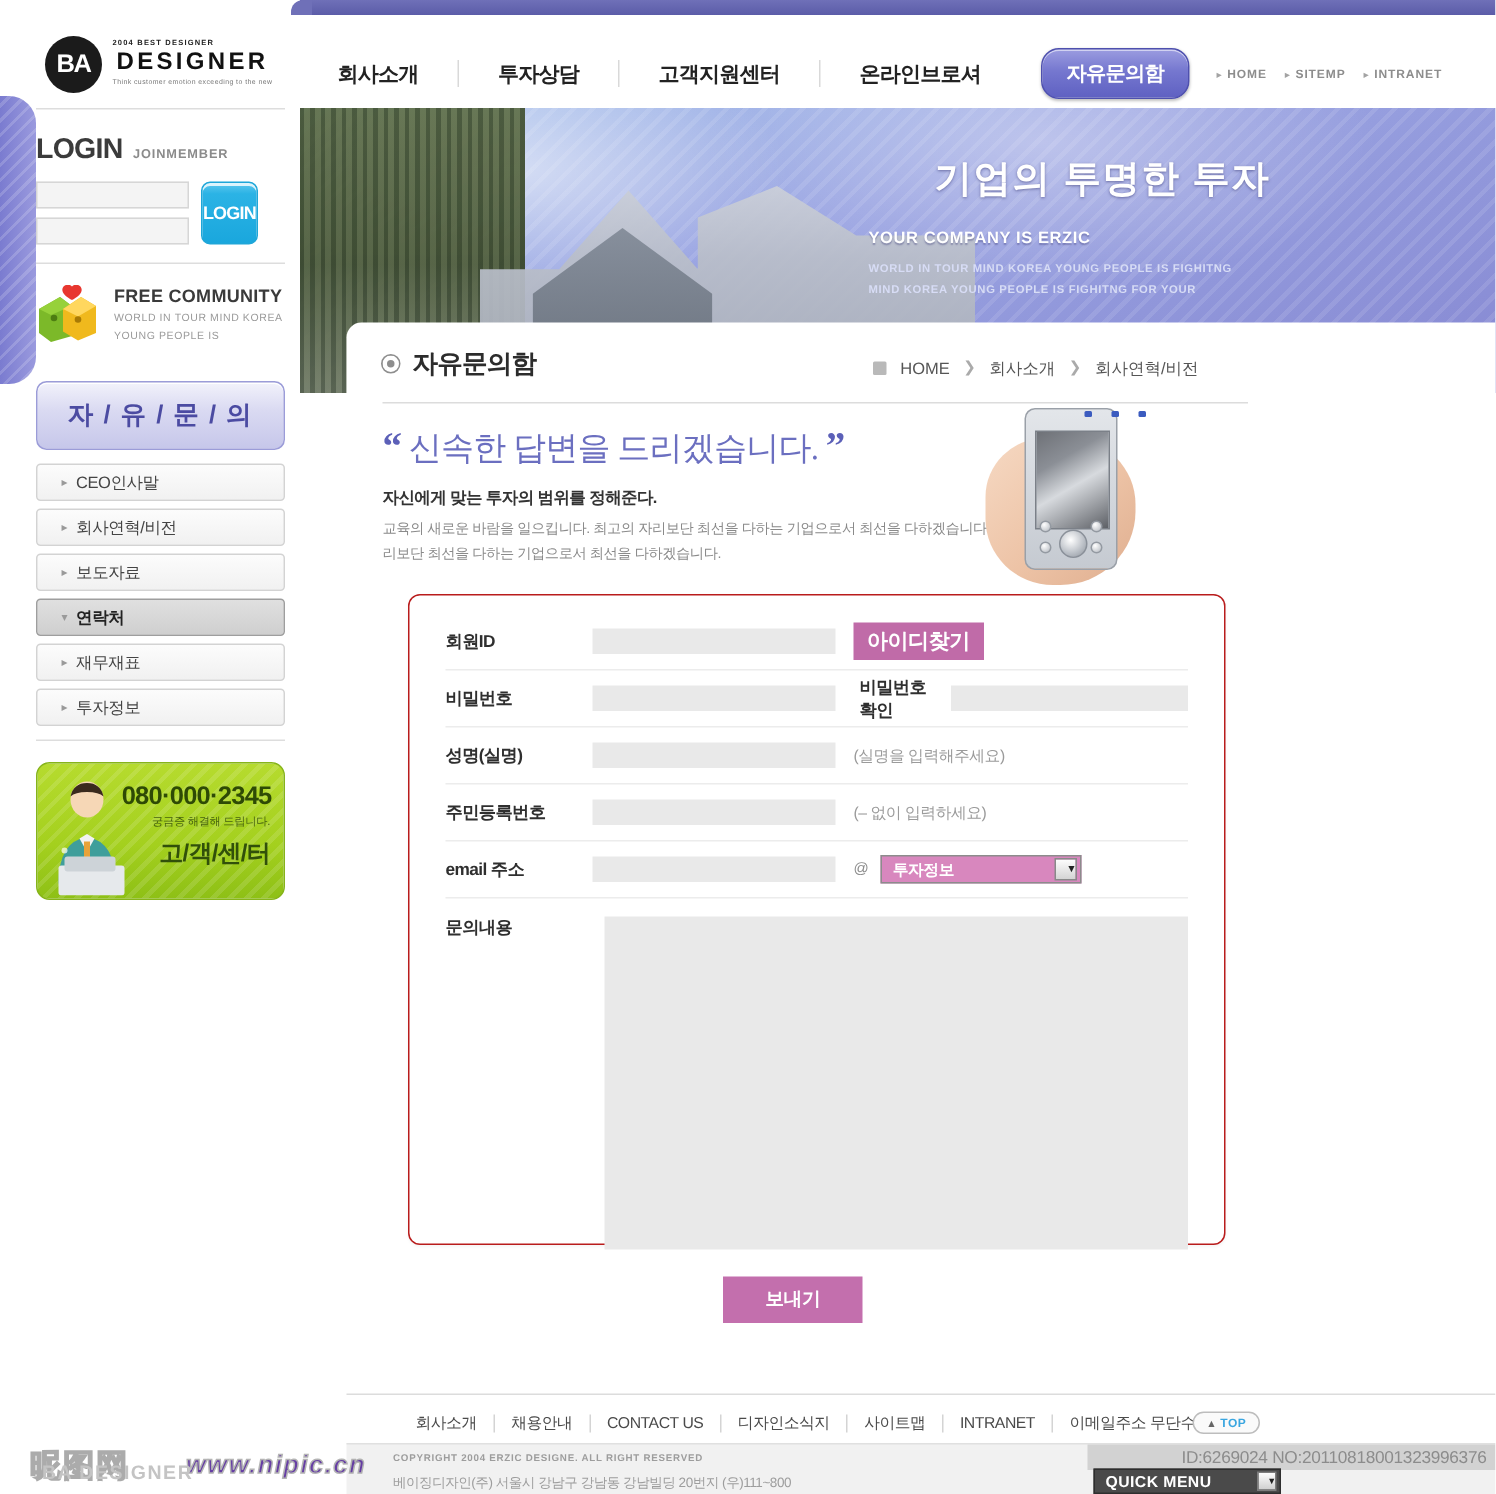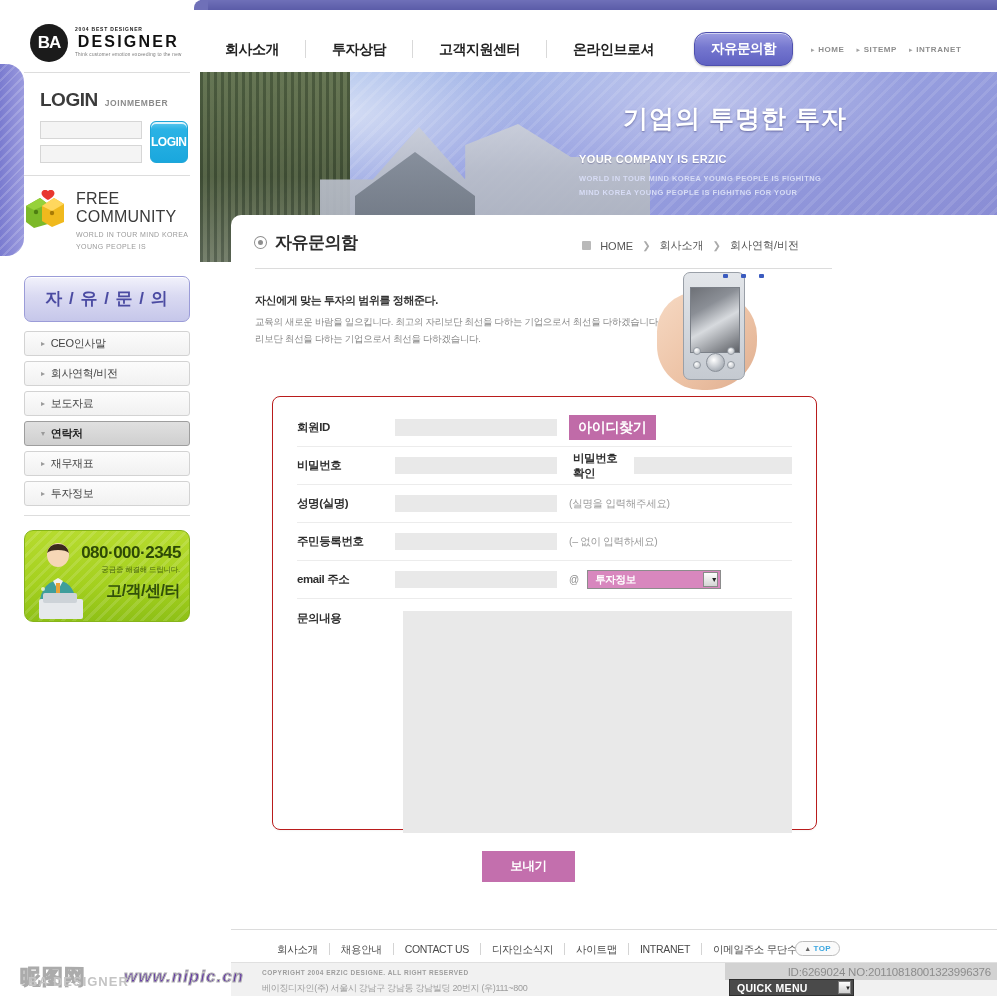--- a/index.html
+++ b/index.html
@@ -61,38 +61,38 @@
     background:
       repeating-linear-gradient(-45deg, rgba(255,255,255,.16) 0 2px, rgba(255,255,255,0) 2px 7px),
       linear-gradient(90deg,#4f50a8 0%,#7b7cd0 55%,#9a9ade 100%);
     box-shadow:0 0 0 1px rgba(255,255,255,.5);
   }
 
   
   .sidebar{ position:absolute; left:24px; top:72px; width:166px; }
   .sb-rule{ height:1px; background:#ddd; width:166px; }
 
-  .login-box{ padding:16px 16px 12px; }
+  .login-box{ padding:16px 0 12px; }
   .login-head{ display:flex; align-items:baseline; gap:7px; }
   .login-head .l1{ font-size:19px; font-weight:bold; color:#3b3b3b; letter-spacing:-.5px;
                    font-family:"Liberation Sans",sans-serif;}
   .login-head .l2{ font-size:8.5px; color:#8b8b8b; font-weight:bold; letter-spacing:.6px;}
   .login-row{ display:flex; gap:8px; margin-top:10px; align-items:flex-start;}
   .login-fields{ display:flex; flex-direction:column; gap:6px;}
   .login-input{ width:102px; height:18px; background:#f4f4f4; border:1px solid #d6d6d6; }
   .login-btn{
     width:38px;height:42px;border-radius:6px;border:1px solid #1fa6d8;
     background:linear-gradient(180deg,#5ec8ef 0%,#2bb3e5 18%,#1aa7dd 100%);
     color:#fff;font-size:12px;font-weight:bold;display:flex;align-items:center;justify-content:center;
     box-shadow:inset 0 2px 0 rgba(255,255,255,.8); cursor:pointer; letter-spacing:-.5px;
   }
 
   .community{ padding:14px 0 16px; display:flex; gap:8px; align-items:flex-start;}
   .comm-ico{ width:44px; height:40px; position:relative; flex:0 0 44px; }
-  .comm-txt .c1{ font-size:16px; font-weight:normal; color:#3a3a3a; letter-spacing:.2px; }
+  .comm-txt .c1{ font-size:12px; font-weight:bold; color:#3a3a3a; letter-spacing:.2px; }
   .comm-txt .c2{ font-size:7px; color:#9a9a9a; line-height:1.75; letter-spacing:.4px; margin-top:3px;}
 
   .sb-title{
     margin-top:6px; width:166px; height:46px; border-radius:7px;
     border:1px solid #9b9cd8;
     background:linear-gradient(180deg,#f2f2fb 0%,#dadaf2 42%,#c6c7ea 100%);
     display:flex;align-items:center;justify-content:center;
     font-size:17px;font-weight:bold;color:#4b4ba2;letter-spacing:1px;
     box-shadow:inset 0 1px 0 #fff;
   }
@@ -466,20 +466,25 @@
       <span class="sep">❯</span>
       <span>회사소개</span>
       <span class="sep">❯</span>
       <span>회사연혁/비전</span>
     </div>
     <div class="panel-rule"></div>
   </div>
 </div>
 
 <div class="quote">
+  <div class="quote-q">
+    <span class="mark">“</span>
+    <span>신속한 답변을 드리겠습니다.</span>
+    <span class="mark">”</span>
+  </div>
   <div class="quote-b">자신에게 맞는 투자의 범위를 정해준다.</div>
   <div class="quote-p">교육의 새로운 바람을 일으킵니다. 최고의 자리보단 최선을 다하는 기업으로서 최선을 다하겠습니다. 자리보단 최선을 다하는 기업으로서 최선을 다하겠습니다.</div>
 </div>
 
 <div class="pda">
   <div class="hand"></div>
   <div class="dev">
     <div class="topdots">
         <i></i>
         <i></i>

